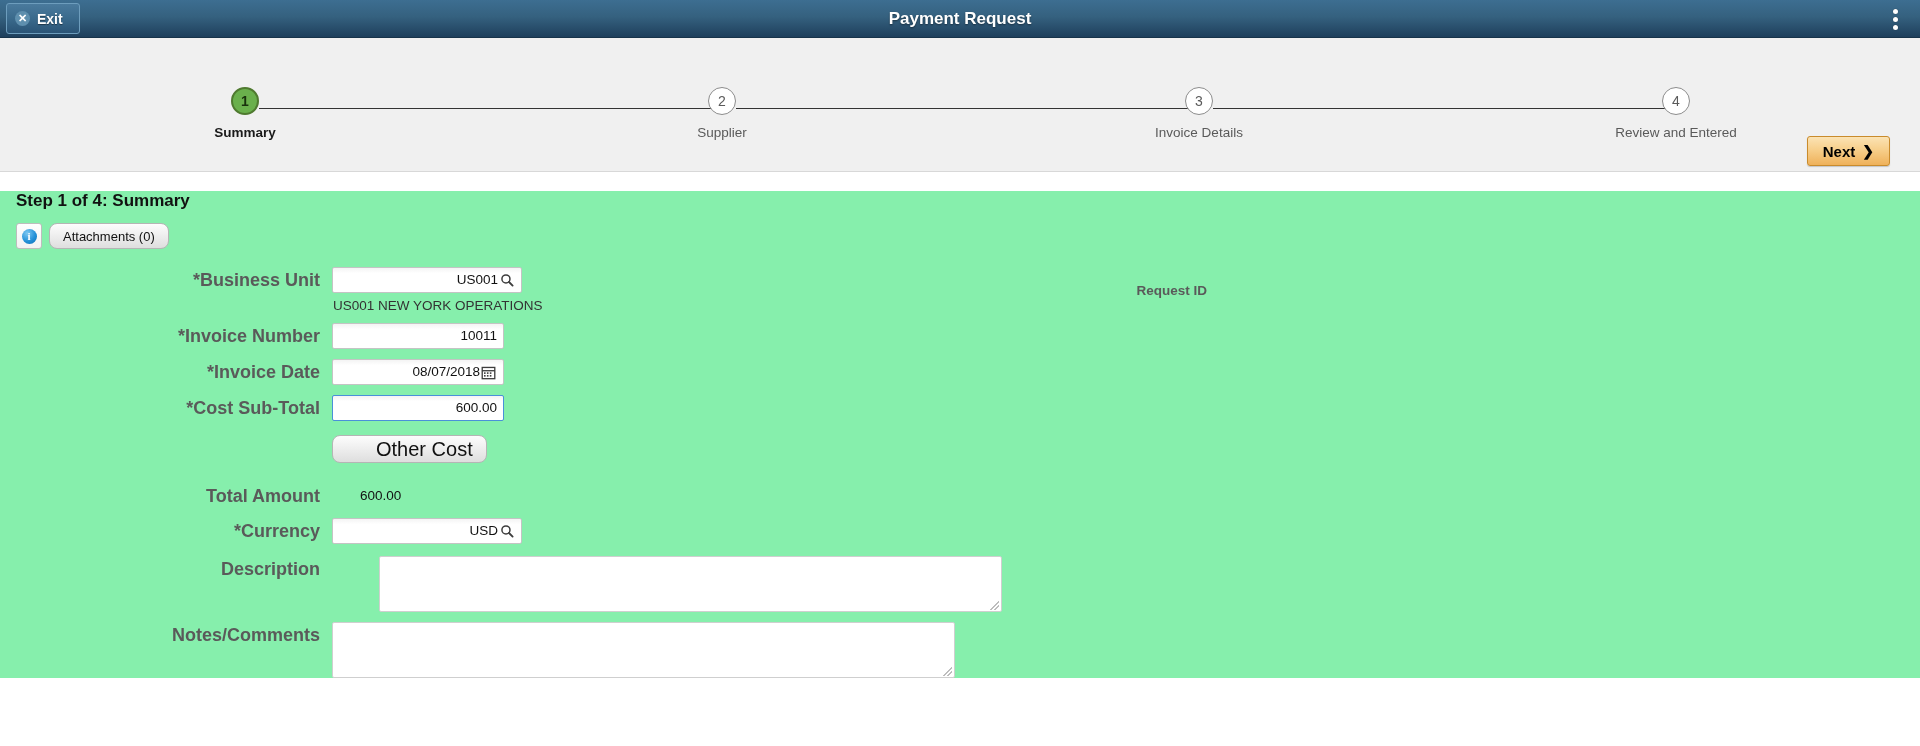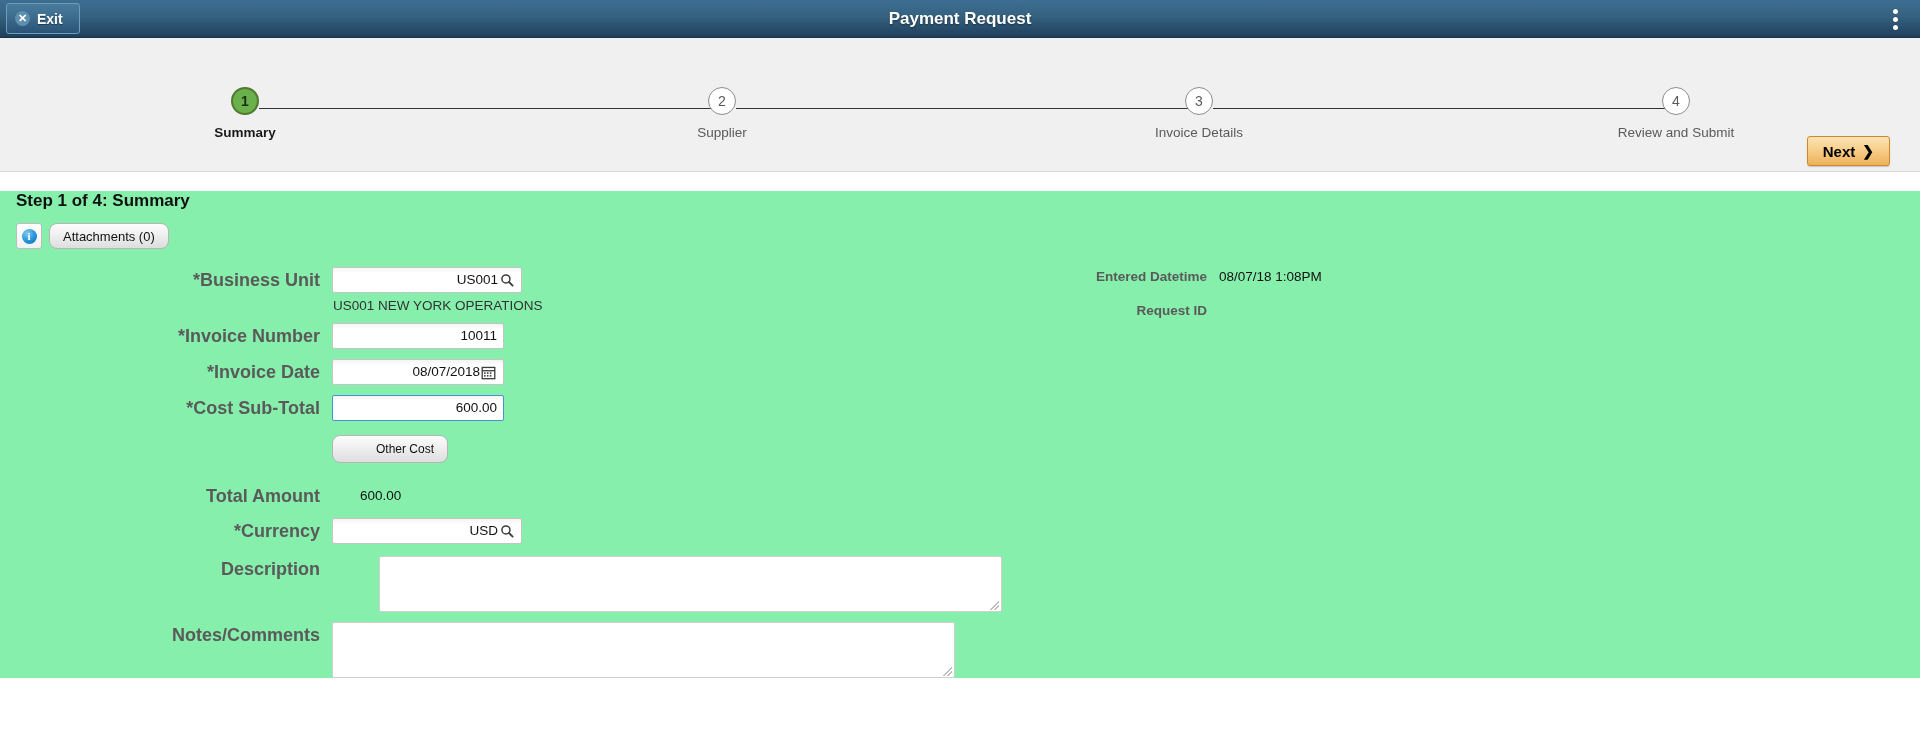--- a/index.html
+++ b/index.html
@@ -231,21 +231,21 @@
     <div class="step" style="left:722px;">
       <div class="step-circle">2</div>
       <div class="step-label">Supplier</div>
     </div>
     <div class="step" style="left:1199px;">
       <div class="step-circle">3</div>
       <div class="step-label">Invoice Details</div>
     </div>
     <div class="step" style="left:1676px;">
       <div class="step-circle">4</div>
-      <div class="step-label">Review and Submit</div>
+      <div class="step-label">Review and Entered</div>
     </div>
   </div>
 
   <div class="next-row">
     <div class="next-btn">
       <span>Next</span>
       <span class="next-chevron">❯</span>
     </div>
   </div>
 </div>
@@ -314,21 +314,21 @@
       <div class="fctl">
         <div class="tbox focused" style="width:172px;">
           <span class="val">600.00</span>
         </div>
       </div>
     </div>
 
     <div class="frow" style="margin-top:14px;">
       <div class="flabel">&nbsp;</div>
       <div class="fctl">
-        <div class="gray-btn" style="height:28px; font-size:12px;padding-left:43px;">Other Cost</div>
+        <div class="gray-btn" style="height:28px; font-size:20px;padding-left:43px;">Other Cost</div>
       </div>
     </div>
 
     <div class="frow" style="margin-top:20px;gap:28px;">
       <div class="flabel">Total Amount</div>
       <div class="fctl">
         <div class="readonly">600.00</div>
       </div>
     </div>
 
@@ -359,24 +359,20 @@
     <div class="frow" style="margin-top:10px;">
       <div class="flabel">Notes/Comments</div>
       <div class="fctl">
         <div class="ta" style="width:623px; height:56px;">
           <span class="grip"></span>
         </div>
       </div>
     </div>
 
     <div class="rcol">
-      <div class="rrow">
-        <div class="rlabel">Entered Datetime</div>
-        <div class="rvalue">08/07/18  1:08PM</div>
-      </div>
       <div class="rrow" style="margin-top:14px;">
         <div class="rlabel">Request ID</div>
         <div class="rvalue"></div>
       </div>
     </div>
 
   </div>
 </div>
 
 </body></html>

